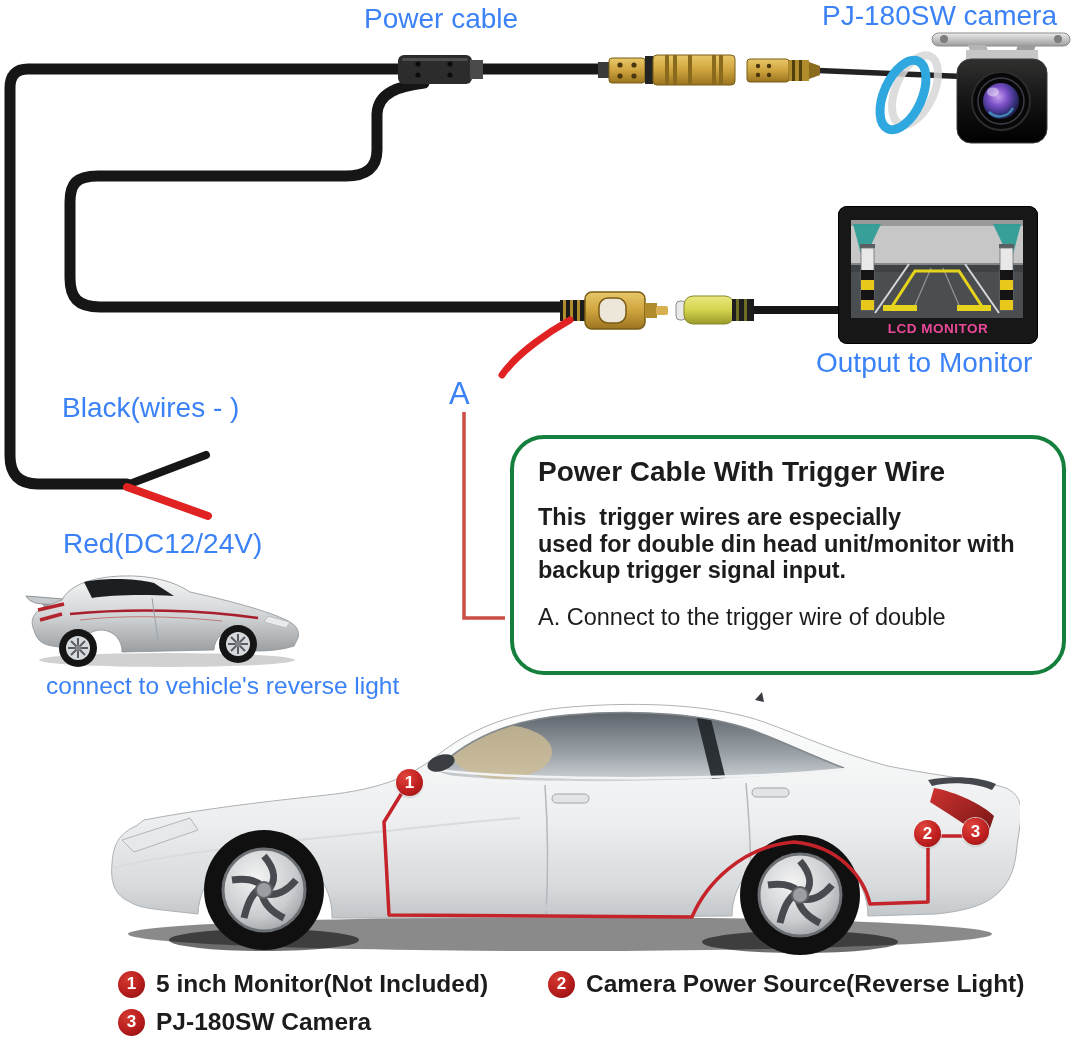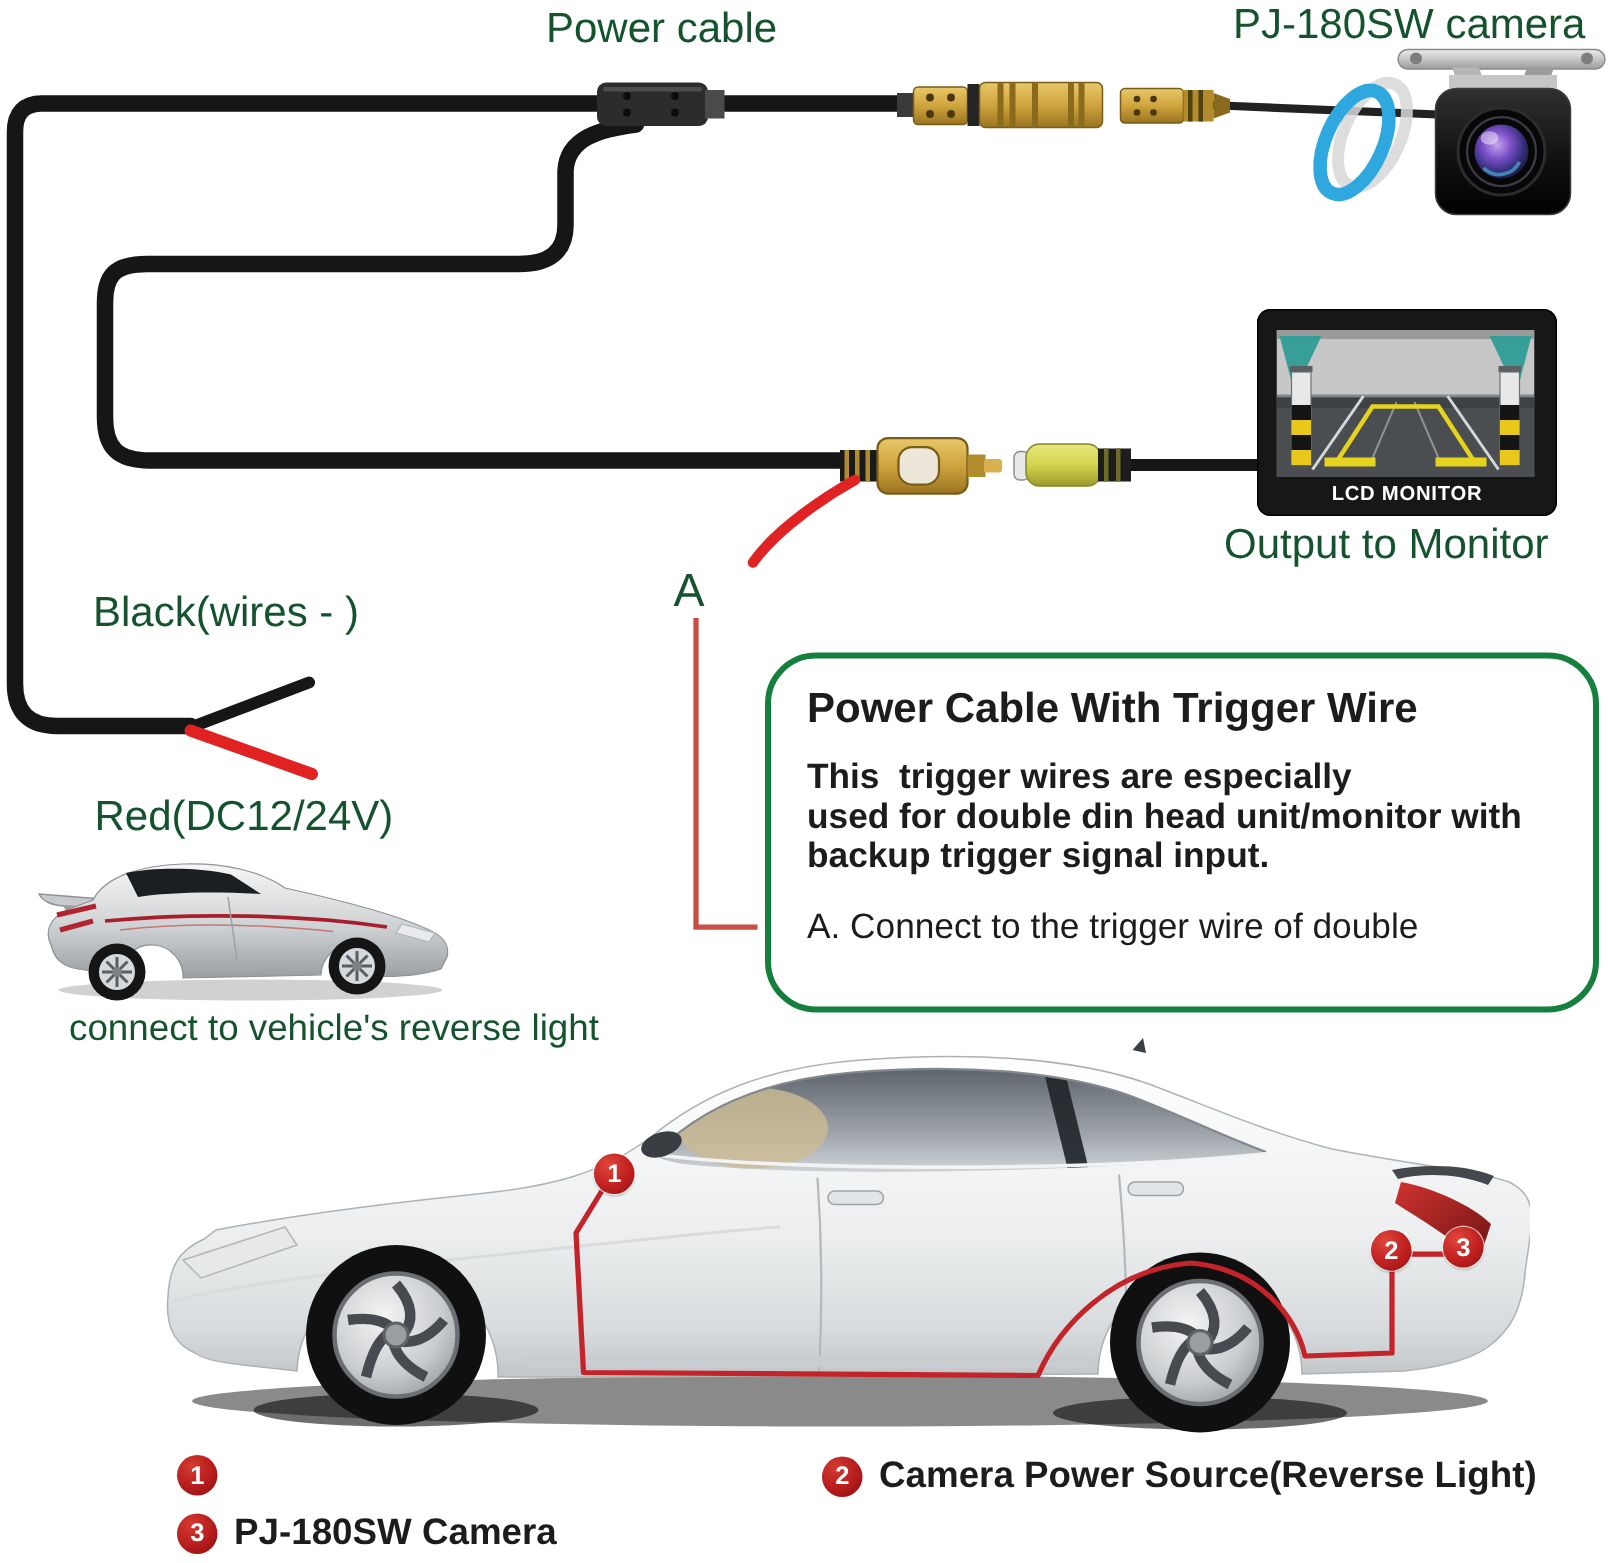--- a/index.html
+++ b/index.html
@@ -1,26 +1,26 @@
 <!DOCTYPE html>
 <html><head>
 <meta charset="utf-8">
 <style>
   html,body{margin:0;padding:0;background:#fff;}
   #stage{position:relative;width:1078px;height:1042px;background:#fff;overflow:hidden;
          font-family:"Liberation Sans","DejaVu Sans",sans-serif;color:#1c1c1c;}
   .abs{position:absolute;}
-  .lbl{white-space:nowrap;color:#14532d;}
+  .lbl{white-space:nowrap;color:#3b82f6;}
   .lbl-lg{font-size:28px;}
   .lbl-md{font-size:25px;}
   
   #monitor{left:838px;top:206px;width:200px;height:138px;background:#171717;border-radius:9px;
            box-shadow:0 0 0 1px #000 inset;}
   #monitor-screen{position:absolute;left:13px;top:14px;width:172px;height:98px;background:#4b4e50;overflow:hidden;}
-  #lcd-label{position:absolute;left:0;top:115px;width:100%;text-align:center;color:#ffffff;
+  #lcd-label{position:absolute;left:0;top:115px;width:100%;text-align:center;color:#ec4899;
              font-size:13.5px;font-weight:bold;letter-spacing:0.5px;}
   
   #info-box{left:510px;top:435px;width:556px;height:240px;border:4px solid #15803d;border-radius:34px;
             box-sizing:border-box;padding:17px 10px 0 24px;background:#fff;}
   #info-box .title{font-size:28px;font-weight:bold;margin:0 0 16px 0;}
   #info-box .body{font-size:23.5px;font-weight:bold;line-height:26.5px;white-space:pre-wrap;margin:0;}
   #info-box .note1{font-size:23.5px;font-weight:normal;margin:20px 0 0 0;}
   #info-box .note2{font-size:23.5px;font-weight:bold;margin:2px 0 0 37px;}
   
   .marker{width:27px;height:27px;border-radius:50%;
@@ -313,20 +313,21 @@
 
     <path d="M303 103 L284 134 L289 227 L592 229 C606 196 642 158 694 154 C740 158 764 190 770 216 L828 214 L828 152 M838 148 H864" fill="none" stroke="#c4232a" stroke-width="3.5" stroke-linejoin="round"></path>
   </svg>
 
   <div class="abs marker" style="left:396px;top:769px">1</div>
   <div class="abs marker" style="left:914px;top:820px">2</div>
   <div class="abs marker" style="left:962px;top:818px">3</div>
 
   <div class="abs legend-item" style="left:118px;top:970px">
     <div class="legend-badge">1</div>
+    <div class="legend-label">5 inch Monitor(Not Included)</div>
   </div>
   <div class="abs legend-item" style="left:548px;top:970px">
     <div class="legend-badge">2</div>
     <div class="legend-label">Camera Power Source(Reverse Light)</div>
   </div>
   <div class="abs legend-item" style="left:118px;top:1008px">
     <div class="legend-badge">3</div>
     <div class="legend-label">PJ-180SW Camera</div>
   </div>
 

